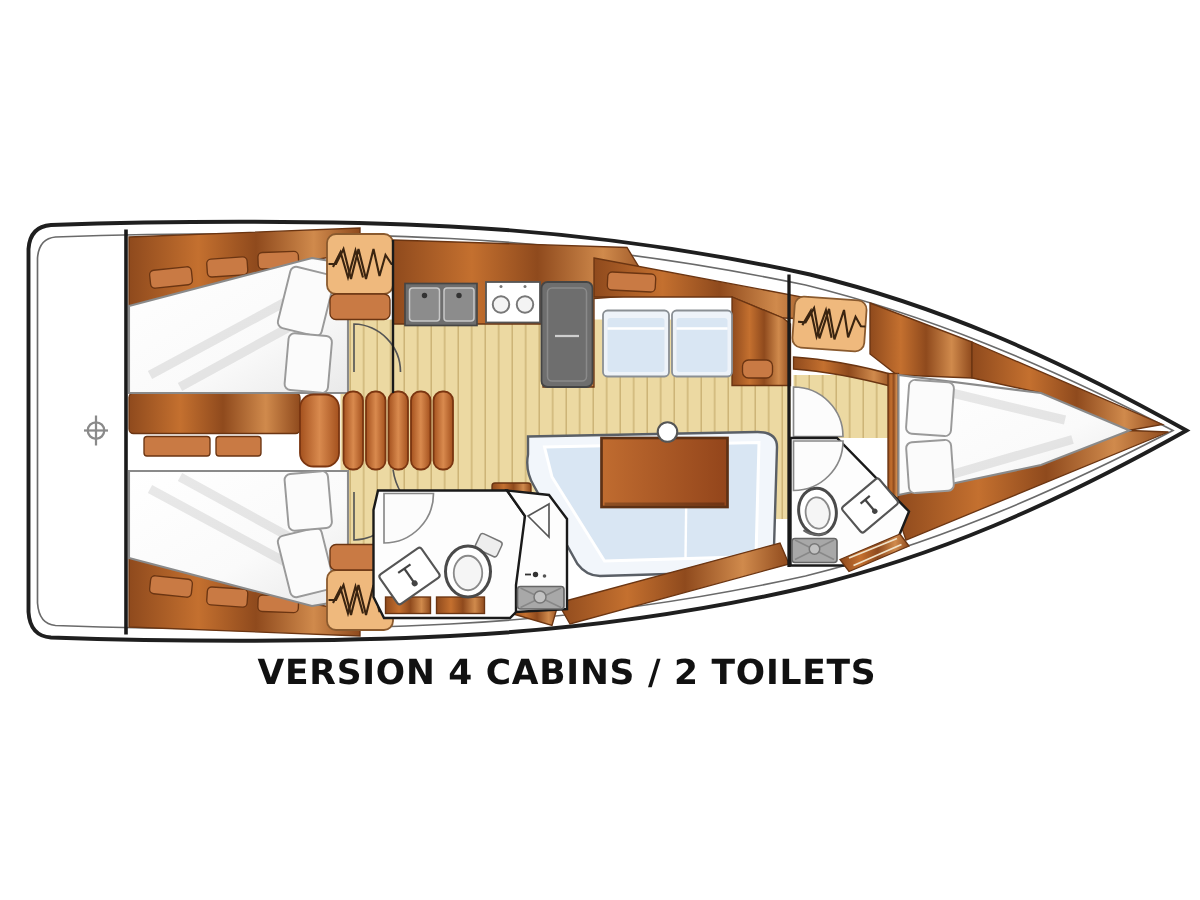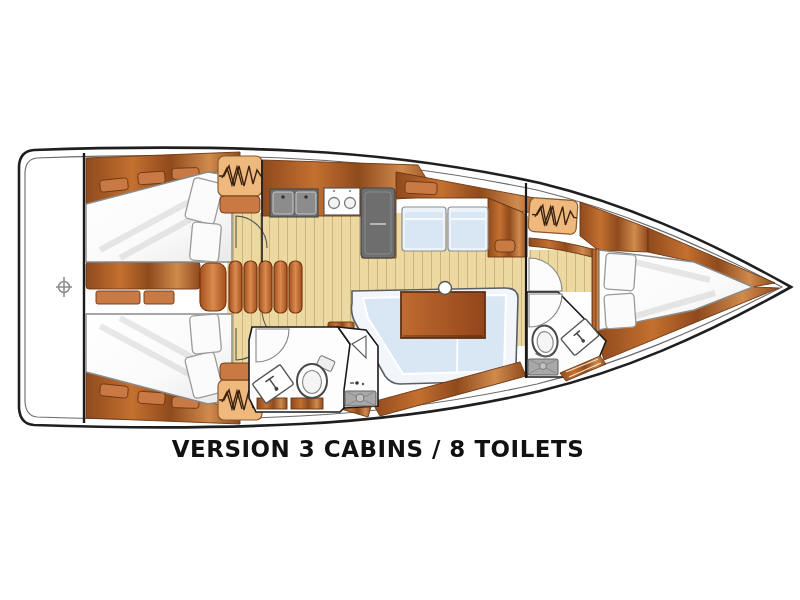--- a/index.html
+++ b/index.html
@@ -264,14 +264,14 @@
       <path d="M 530,360 L 556,373 M 556,360 L 530,373" stroke="#888" stroke-width="1" fill="none"></path>
       <circle cx="543" cy="366" r="3.5" fill="#c2c2c2" stroke="#777" stroke-width="1"></circle>
     </g>
     <g>
       <polygon class="wood" points="560,373 600,356 606,364 566,381"></polygon>
       <path d="M 566,372 L 598,359 M 569,377 L 601,363" stroke="#f0e2c8" stroke-width="1.2" fill="none"></path>
     </g>
   </g>
 </svg>
 
-<div id="caption">VERSION 3 CABINS / 8 TOILETS</div>
+<div id="caption">VERSION 4 CABINS / 2 TOILETS</div>
 </div>
 
 </body></html>

